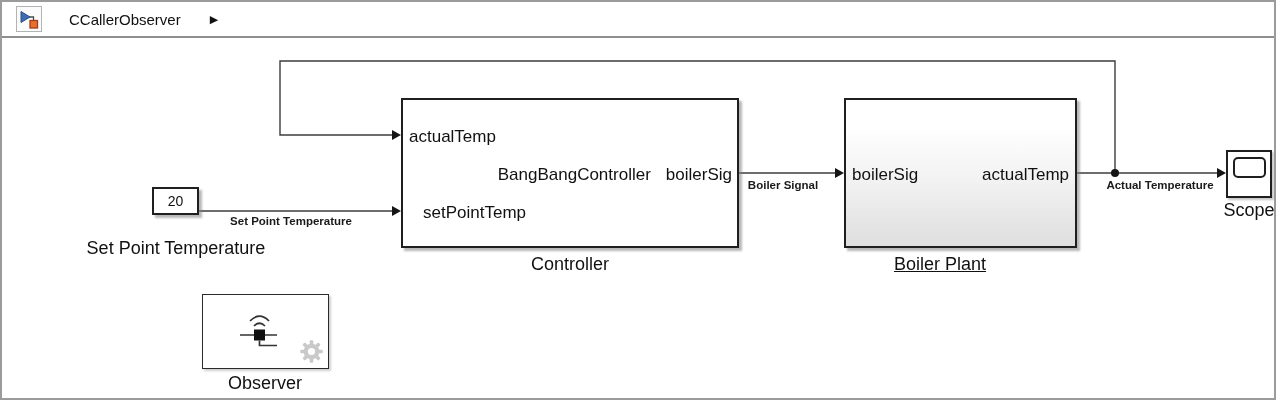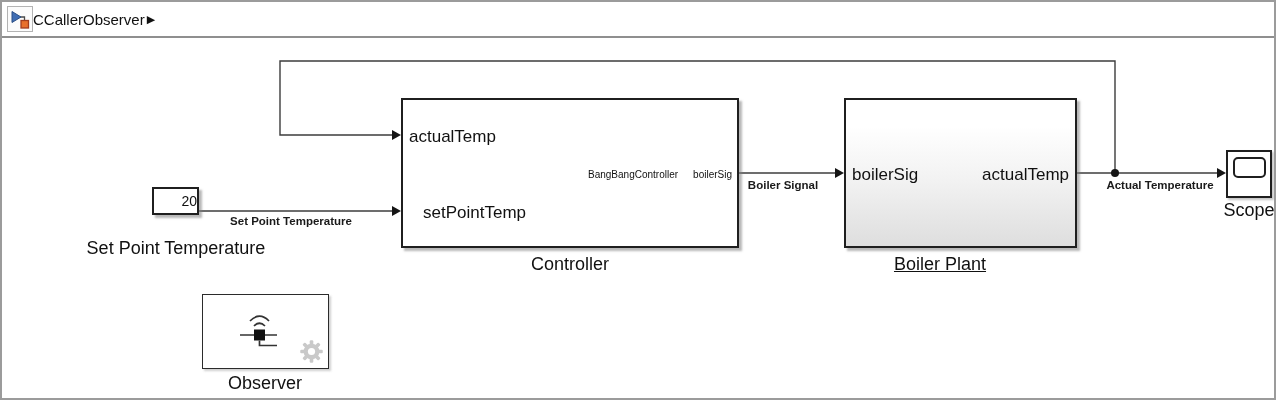--- a/index.html
+++ b/index.html
@@ -3,49 +3,49 @@
 <meta charset="utf-8">
 <style>
   * { margin:0; padding:0; box-sizing:border-box; }
   body { font-family:"Liberation Sans", sans-serif; background:#fff; }
   .frame {
     position:relative; width:1276px; height:400px;
     border:2px solid #9b9b9b; background:#fff; overflow:hidden;
   }
   .breadcrumb-bar {
     height:36px; background:#ffffff; border-bottom:2px solid #8f8f8f;
-    display:flex; align-items:center; padding-left:5px; gap:0;
+    display:flex; align-items:center; padding-left:14px; gap:27px;
   }
   .model-icon-btn {
     width:26px; height:26px; border:1px solid #b3b3b3; background:#fbfbfb;
     display:flex; align-items:center; justify-content:center;
   }
   .crumb-title { font-size:15px; color:#111; }
   .crumb-sep { font-size:11px; color:#111; margin-left:2px; }
   .canvas { position:relative; width:1272px; height:358px; background:#fff; }
   .wires { position:absolute; left:0; top:0; }
   .block {
     position:absolute; background:#fff; border:2px solid #1f1f1f;
     box-shadow:3px 3px 2px rgba(125,125,125,0.55);
   }
   .block-gradient { background:linear-gradient(180deg,#ffffff 18%,#f2f2f2 55%,#dedede 100%); }
   .port-label { position:absolute; font-size:17px; color:#111; white-space:nowrap; line-height:18px; }
-  .center-ports { position:absolute; display:flex; gap:15px; font-size:10px; color:#111; line-height:18px; }
+  .center-ports { position:absolute; display:flex; gap:15px; font-size:17px; color:#111; line-height:18px; }
   .block-name {
     position:absolute; transform:translateX(-50%); font-size:18px; color:#111;
     white-space:nowrap; text-align:center; line-height:16px;
   }
   .signal-label {
     position:absolute; transform:translateX(-50%); font-size:11.5px; color:#1a1a1a;
     white-space:nowrap; line-height:12px;font-weight:bold;
   }
   .constant-block {
     position:absolute; left:150px; top:149px; width:47px; height:28px;
     background:#fff; border:2px solid #1f1f1f; box-shadow:3px 3px 2px rgba(125,125,125,0.55);
-    display:flex; align-items:center; justify-content:flex-end; font-size:14px; color:#111;
+    display:flex; align-items:center; justify-content:center; font-size:14px; color:#111;
   }
   .scope-block {
     position:absolute; left:1224px; top:112px; width:46px; height:48px;
     background:#fff; border:2px solid #1f1f1f; box-shadow:2px 2px 2px rgba(140,140,140,0.5);
   }
   .scope-screen {
     position:absolute; left:5px; top:5px; width:33px; height:21px;
     border:2px solid #1f1f1f; border-radius:5px; background:#fff;
   }
   .observer-block {

